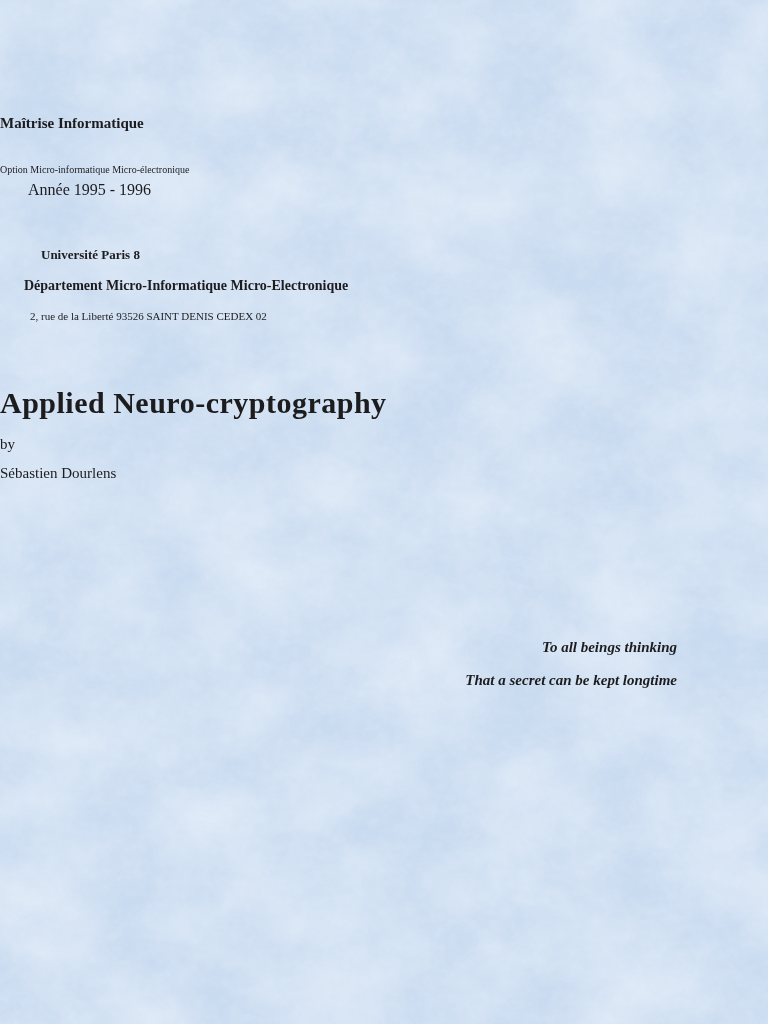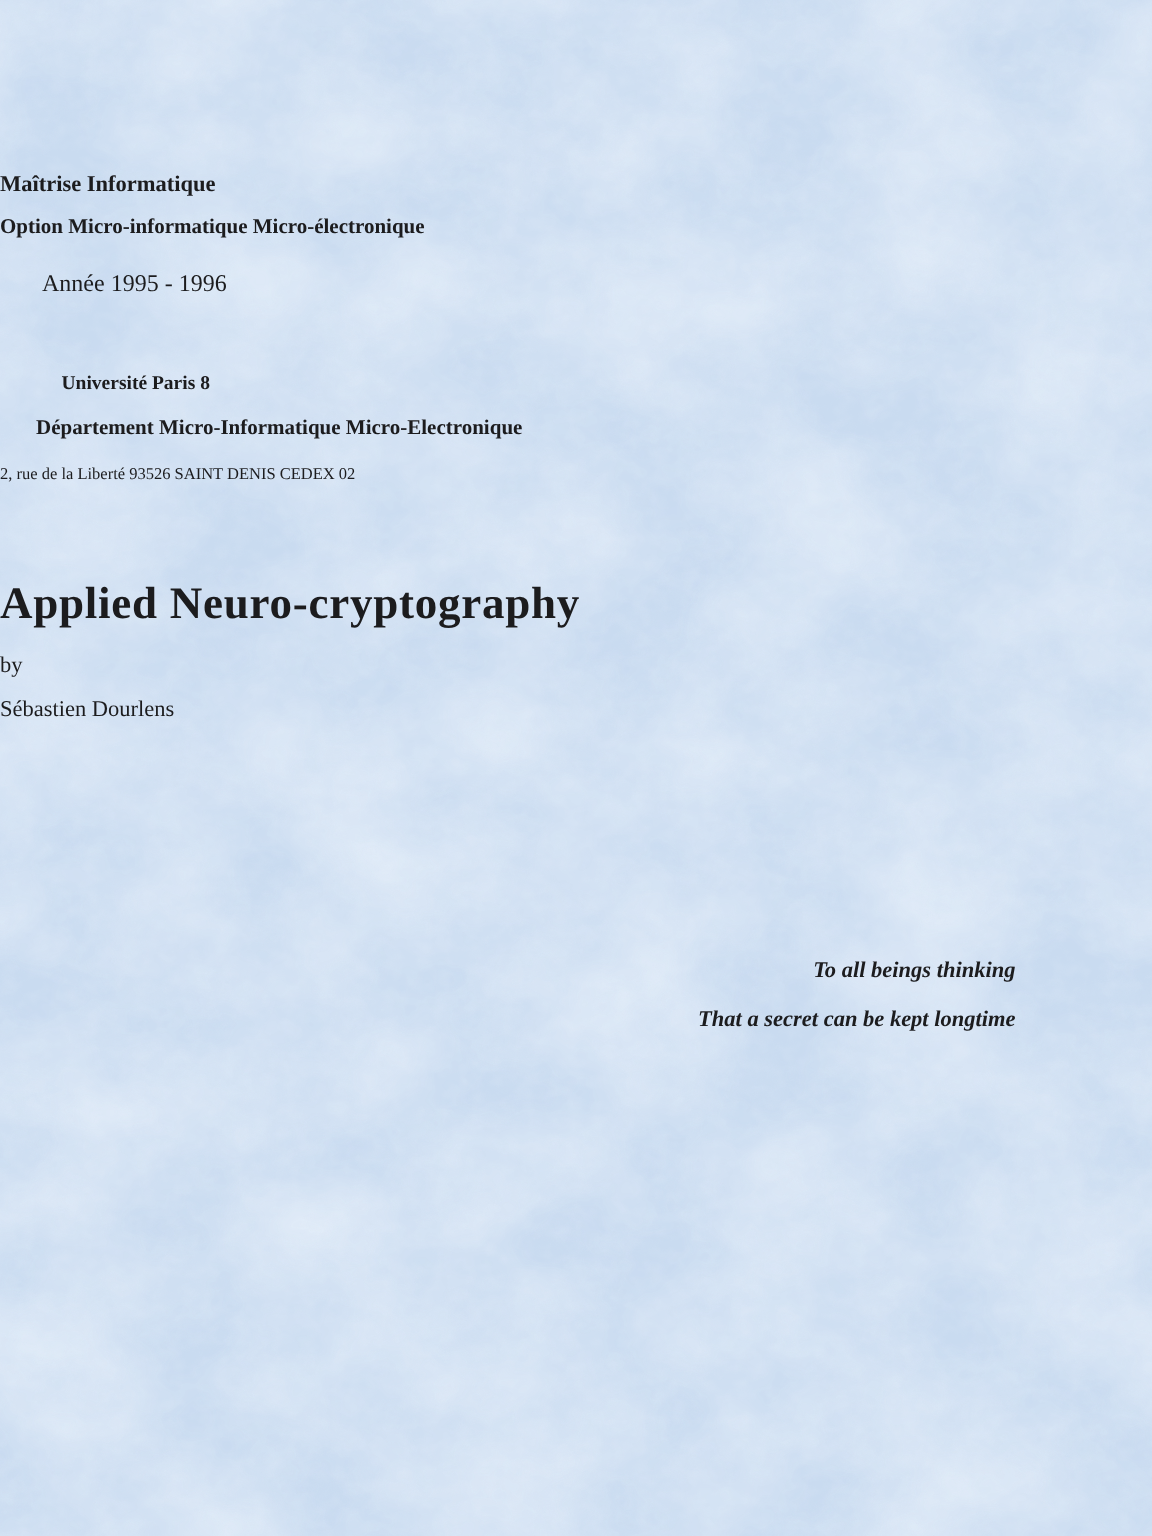--- a/index.html
+++ b/index.html
@@ -25,26 +25,26 @@
   .txt {
     position: absolute;
     left: 0;
     width: 768px;
     text-align: left;
     line-height: 1.15;
     white-space: nowrap;
   }
 
   .program      { top: 115px; font-size: 15px; font-weight: bold; }
-  .option       { top: 144px; font-size: 14px; font-weight: bold; }
+  .option       { top: 164px; font-size: 10px; font-weight: normal; }
   .year         { top: 181px; font-size: 16px; font-weight: normal; margin-left: 28px; }
 
   .university   { top: 248px; font-size: 13px; font-weight: bold; padding-left: 41px; }
   .department   { top: 278px; font-size: 14px; font-weight: bold; margin-left: 24px; }
-  .address      { top: 310px; font-size: 11px; font-weight: normal; }
+  .address      { top: 310px; font-size: 11px; font-weight: normal; padding-left: 30px; }
 
   .doc-title    { top: 386px; font-size: 30px; font-weight: bold; letter-spacing: 0.5px; }
   .by-label     { top: 436px; font-size: 15px; }
   .author       { top: 465px; font-size: 15px; }
 
   .dedication-line {
     position: absolute;
     right: 91px;
     text-align: right;
     font-size: 15px;

